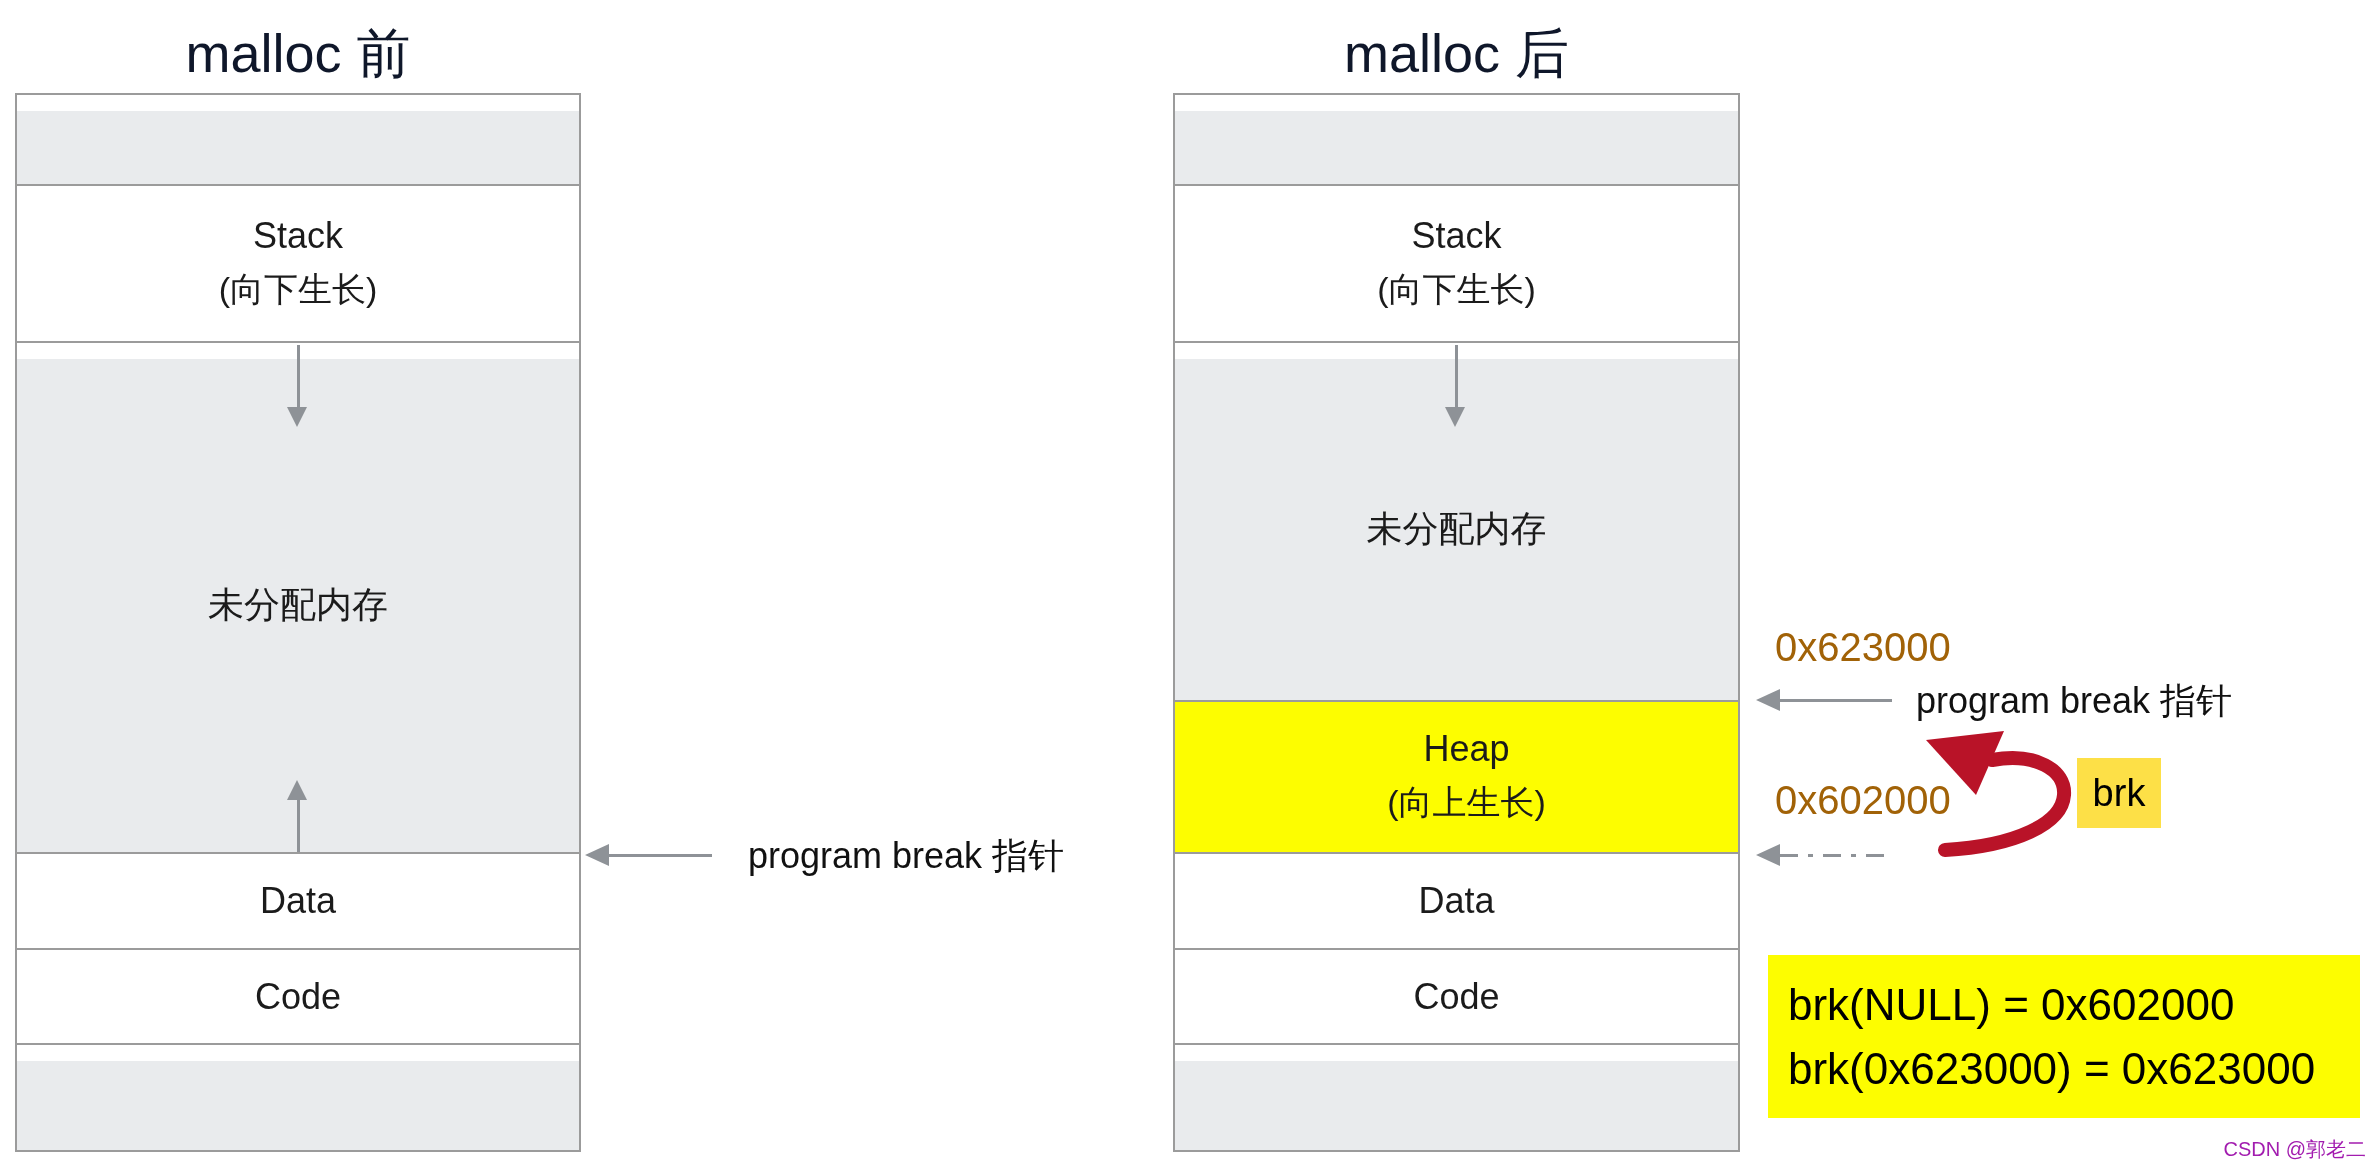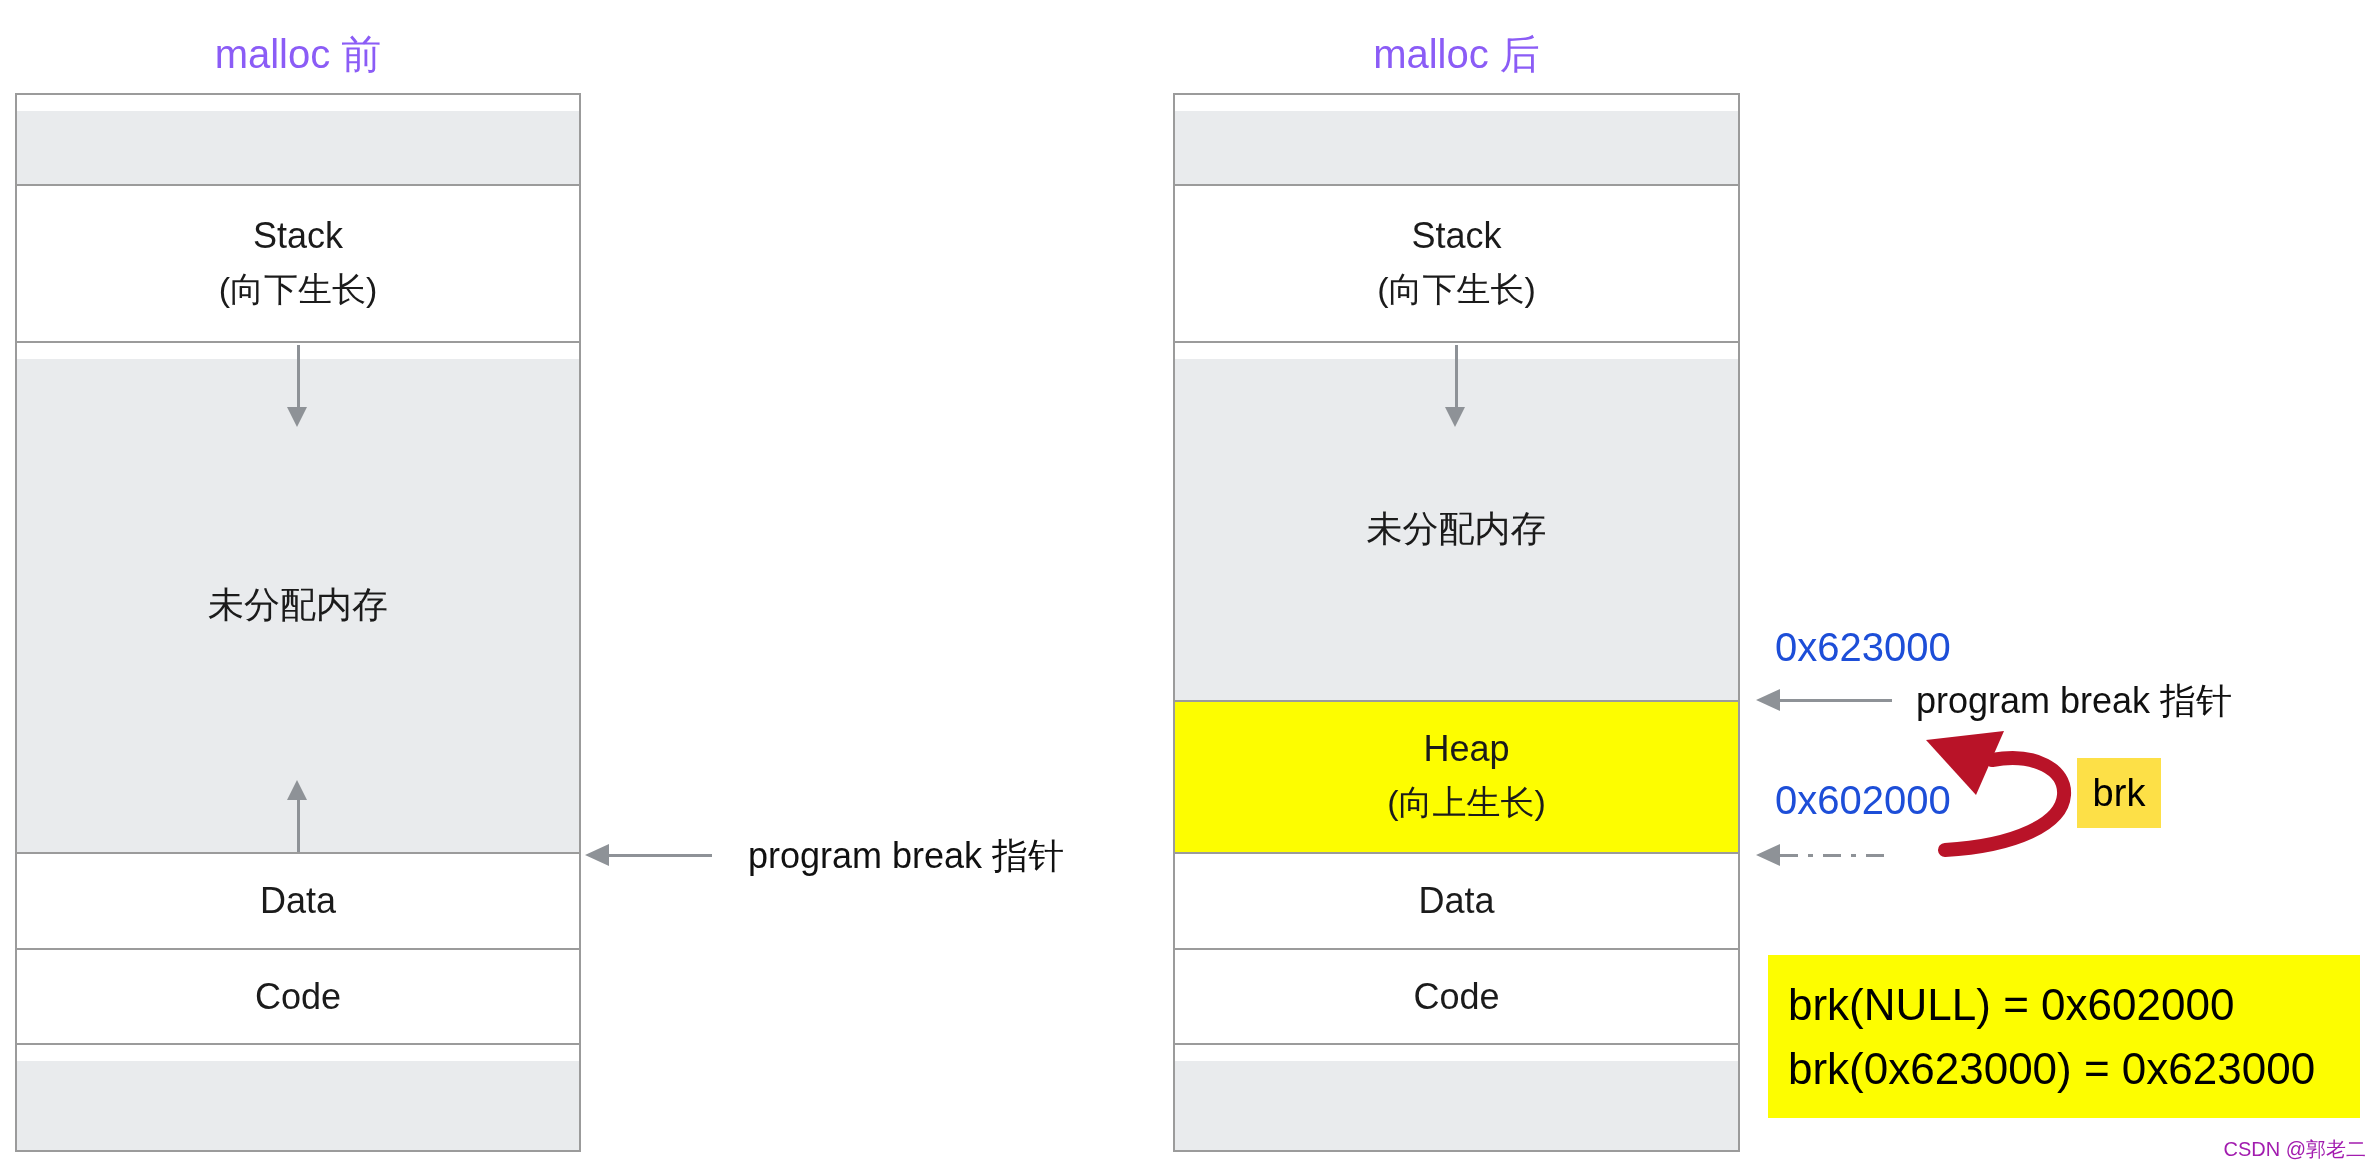--- a/index.html
+++ b/index.html
@@ -1,20 +1,20 @@
 <!DOCTYPE html>
 <html><head>
 <meta charset="utf-8">
 <style>
   html,body{margin:0;padding:0;background:#ffffff;}
   #page{position:relative;width:2370px;height:1163px;background:#ffffff;overflow:hidden;
         font-family:"Liberation Sans","DejaVu Sans",sans-serif;color:#1b1b1b;}
 
   .title{position:absolute;height:52px;display:flex;align-items:center;justify-content:center;
-         font-size:40px;color:#8b5cf6;}
+         font-size:54px;color:#0f172a;}
 
   .col{position:absolute;top:93px;height:1059px;border:2px solid #9b9b9b;box-sizing:border-box;
        display:flex;flex-direction:column;background:#fff;}
   .row{box-sizing:border-box;position:relative;display:flex;flex-direction:column;
        align-items:center;justify-content:center;font-size:36px;color:#1b1b1b;}
   .row.divider{border-bottom:2px solid #9b9b9b;}
   .gray{background:#e9ebed;margin-top:16px;}
   .white{background:#ffffff;}
   .heap{background:#fdfd00;}
   .subline{font-size:34px;margin-top:10px;}
@@ -26,21 +26,21 @@
   .head-up{position:absolute;width:0;height:0;border-left:10px solid transparent;
            border-right:10px solid transparent;border-bottom:20px solid #8e9297;}
   .hline{position:absolute;height:3px;background:#8e9297;}
   .head-left{position:absolute;width:0;height:0;border-top:11px solid transparent;
              border-bottom:11px solid transparent;border-right:24px solid #8e9297;}
   .dashdot{position:absolute;height:3px;
            background:repeating-linear-gradient(90deg,#8e9297 0 18px,transparent 18px 28px,
                       #8e9297 28px 33px,transparent 33px 43px);}
 
   .annot{position:absolute;transform:translateY(-50%);font-size:36px;white-space:nowrap;color:#111;}
-  .addr{position:absolute;transform:translateY(-50%);font-size:40px;white-space:nowrap;color:#1d4ed8;}
+  .addr{position:absolute;transform:translateY(-50%);font-size:40px;white-space:nowrap;color:#a16207;}
 
   .brk-tag{position:absolute;left:2077px;top:758px;width:84px;height:70px;background:#fde047;
            display:flex;align-items:center;justify-content:center;font-size:38px;color:#000;}
 
   .result-box{position:absolute;left:1768px;top:955px;width:592px;height:163px;background:#fdfd00;
               display:flex;flex-direction:column;justify-content:center;box-sizing:border-box;
               padding-left:20px;font-size:44px;line-height:64px;color:#000;white-space:nowrap;}
 
   .watermark{position:absolute;right:4px;top:1136px;font-size:20px;color:#a21caf;}
 </style>

